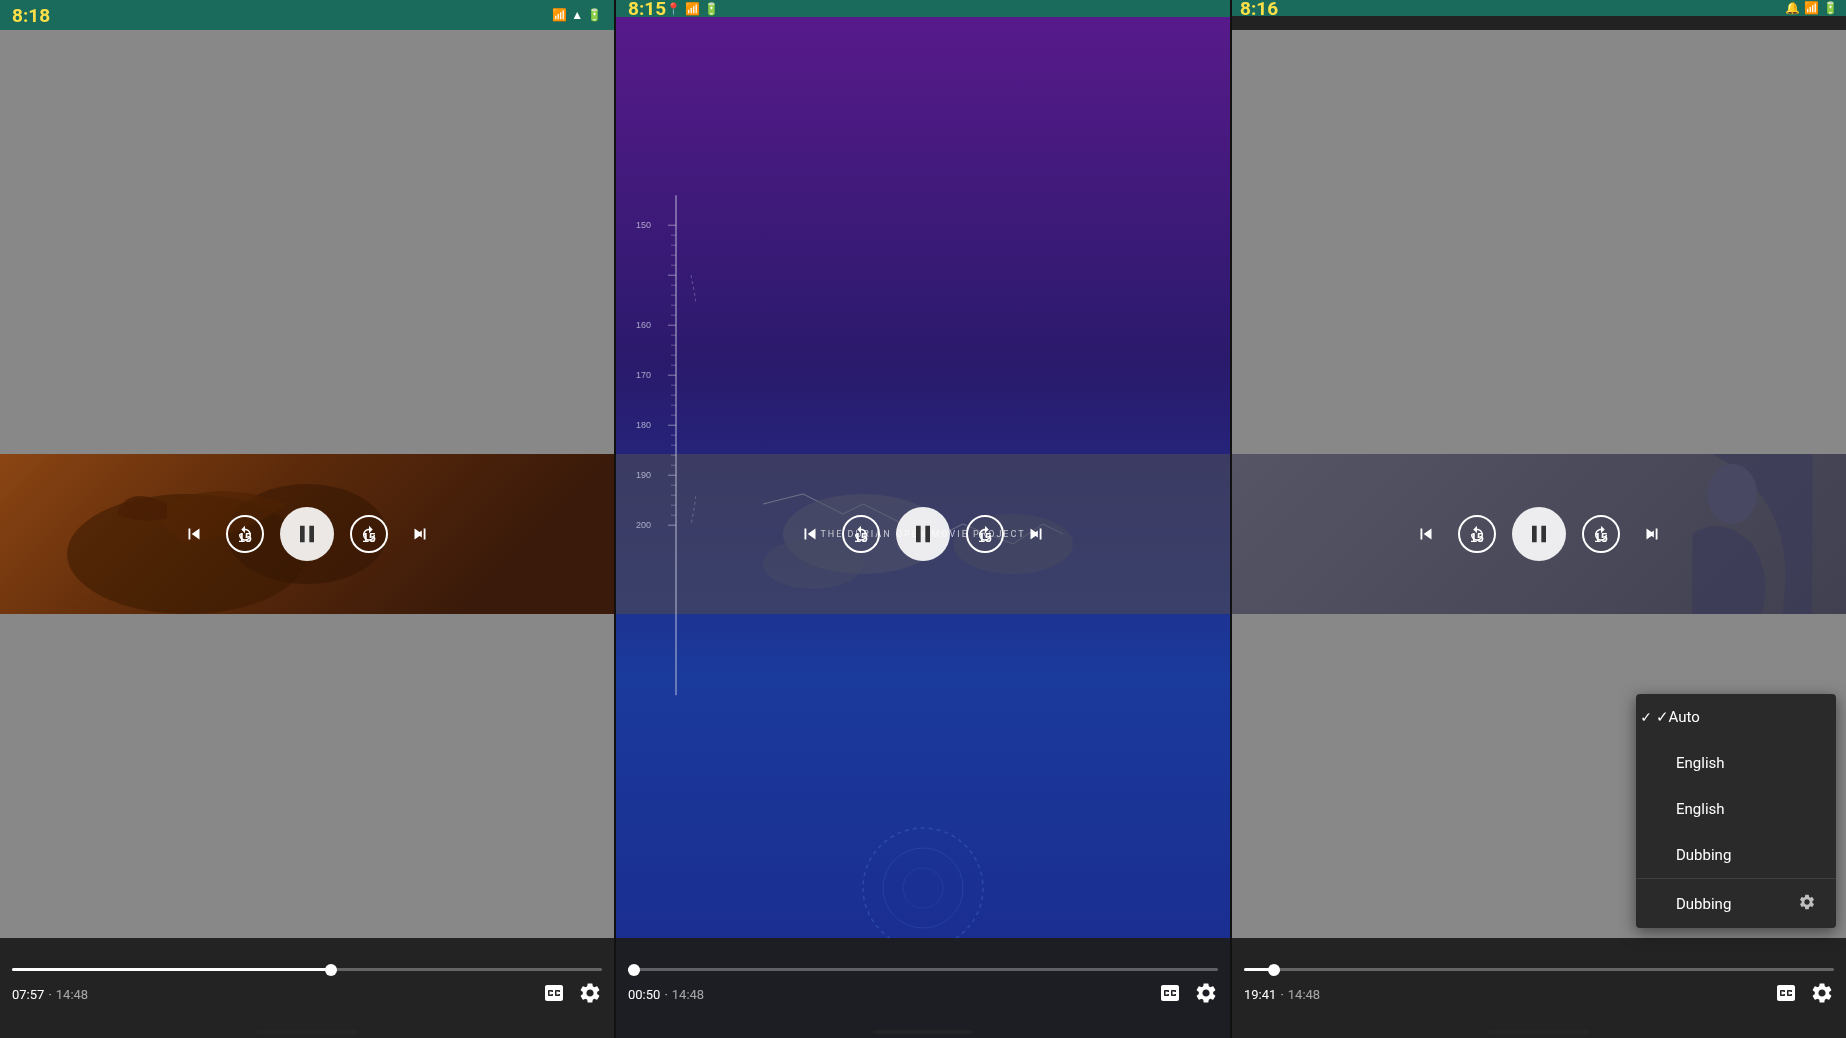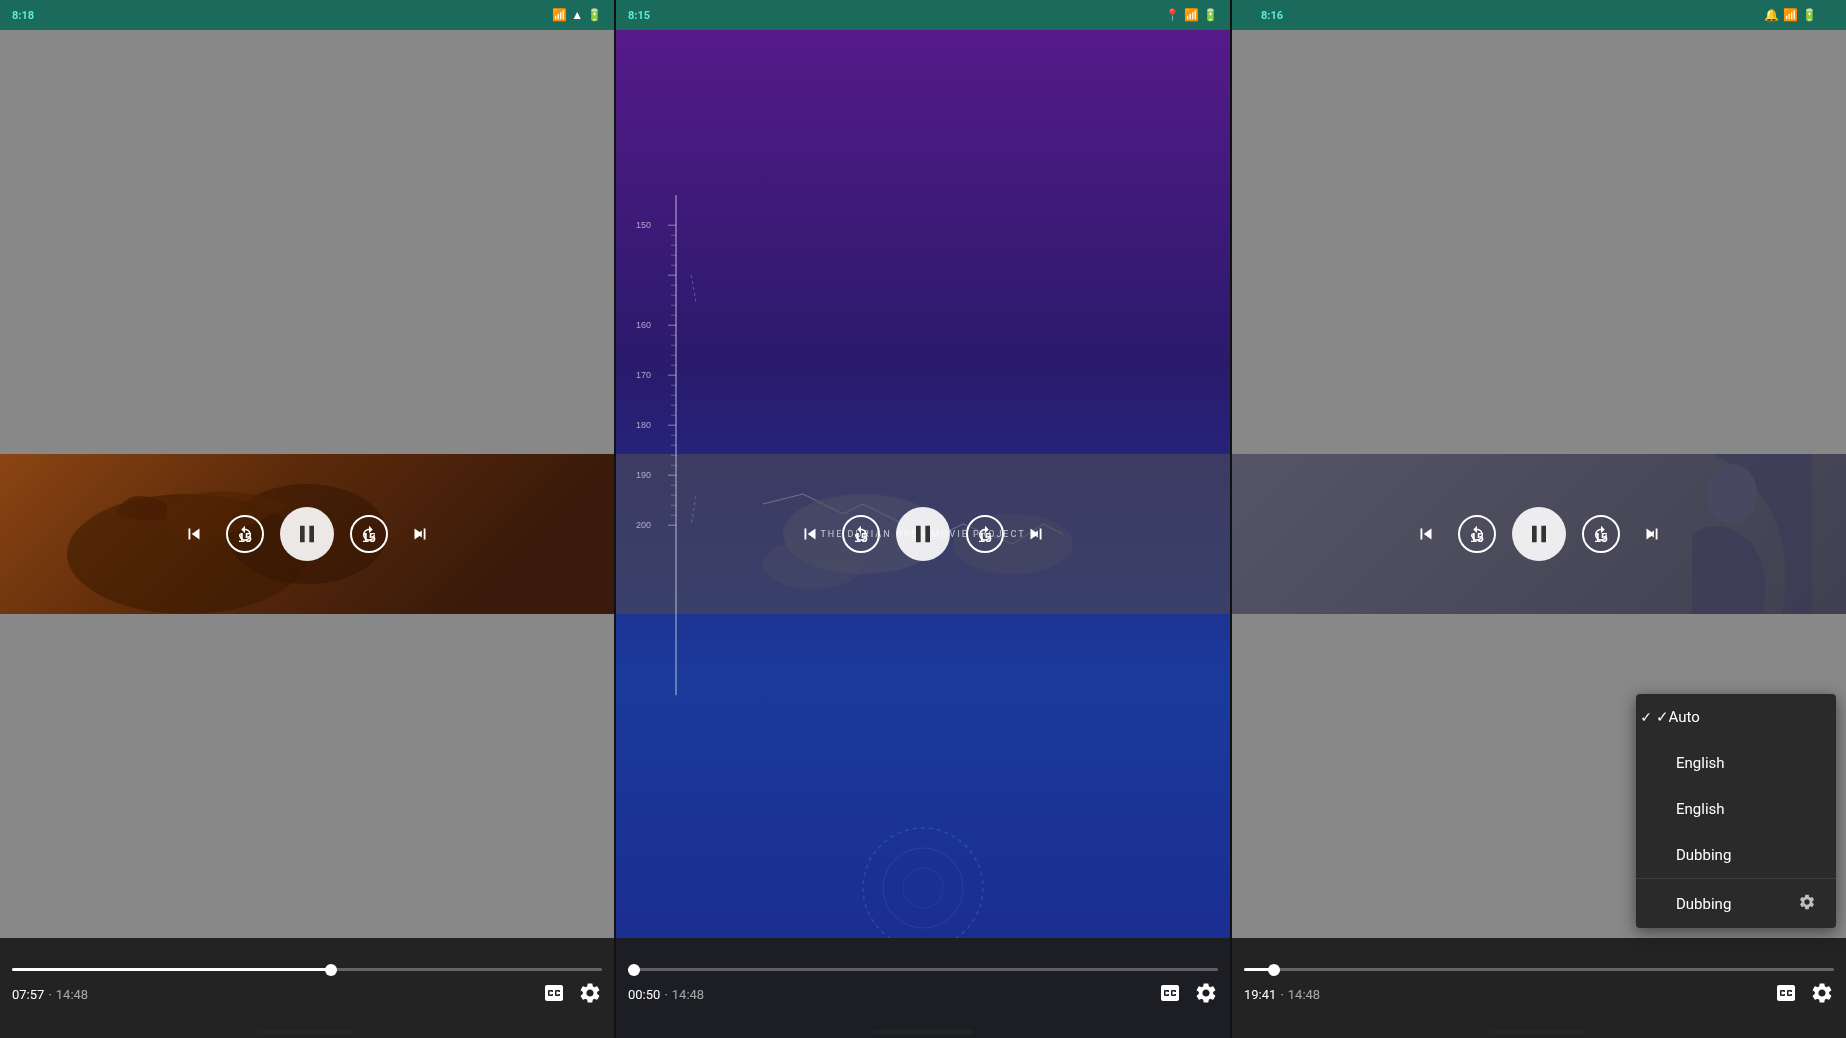--- a/index.html
+++ b/index.html
@@ -15,22 +15,22 @@
     .status-bar-section {
       flex: 1;
       display: flex;
       align-items: center;
       justify-content: space-between;
       padding: 0 12px;
       background: #1a6b5c;
       height: 30px;
     }
     .status-time {
-      font-size: 11px;
-      color: #5eead4;
+      font-size: 19px;
+      color: #fde047;
       font-weight: bold;
     }
     .status-icons {
       display: flex;
       align-items: center;
       gap: 4px;
     }
     .status-icons span {
       color: white;
       font-size: 12px;
@@ -353,21 +353,21 @@
       </div>
     </div>
   </div>
   <div class="home-indicator"></div>
 </div>
 
 <div class="panel-divider"></div>
 
 <div class="phone-panel panel2" style="background:linear-gradient(180deg,#5a1a8c 0%,#2a1a6c 35%,#1a3a9c 65%,#1a2a8c 100%);">
 
-  <div style="position:absolute;top:0;left:0;right:0;height:30px;display:flex;align-items:center;justify-content:space-between;padding:0 12px;background:#1a6b5c;z-index:100;">
+  <div style="position:absolute;top:0;left:0;right:0;height:17px;display:flex;align-items:center;justify-content:flex-start;padding:0 12px;background:#1a6b5c;z-index:100;">
     <span class="status-time">8:15</span>
     <div class="status-icons">
       <span>📍</span>
       <span>📶</span>
       <span>🔋</span>
     </div>
   </div>
 
   <svg style="position:absolute;top:30px;left:20px;width:60px;height:80%;z-index:6;pointer-events:none;" viewBox="0 0 60 500">
     <line x1="40" y1="0" x2="40" y2="500" stroke="rgba(200,200,220,0.6)" stroke-width="1.5"></line>
@@ -498,21 +498,21 @@
       </div>
     </div>
   </div>
   <div class="home-indicator"></div>
 </div>
 
 <div class="panel-divider"></div>
 
 <div class="phone-panel panel3">
 
-  <div style="position:absolute;top:0;left:0;right:0;height:30px;display:flex;align-items:center;justify-content:space-between;padding:0 29px;background:#1a6b5c;z-index:100;">
+  <div style="position:absolute;top:0;left:0;right:0;height:16px;display:flex;align-items:center;justify-content:space-between;padding:0 8px;background:#1a6b5c;z-index:100;">
     <span class="status-time">8:16</span>
     <div class="status-icons">
       <span>🔔</span>
       <span>📶</span>
       <span>🔋</span>
     </div>
   </div>
 
   <div style="margin-top:30px;flex:1;background:#888;"></div>
 

